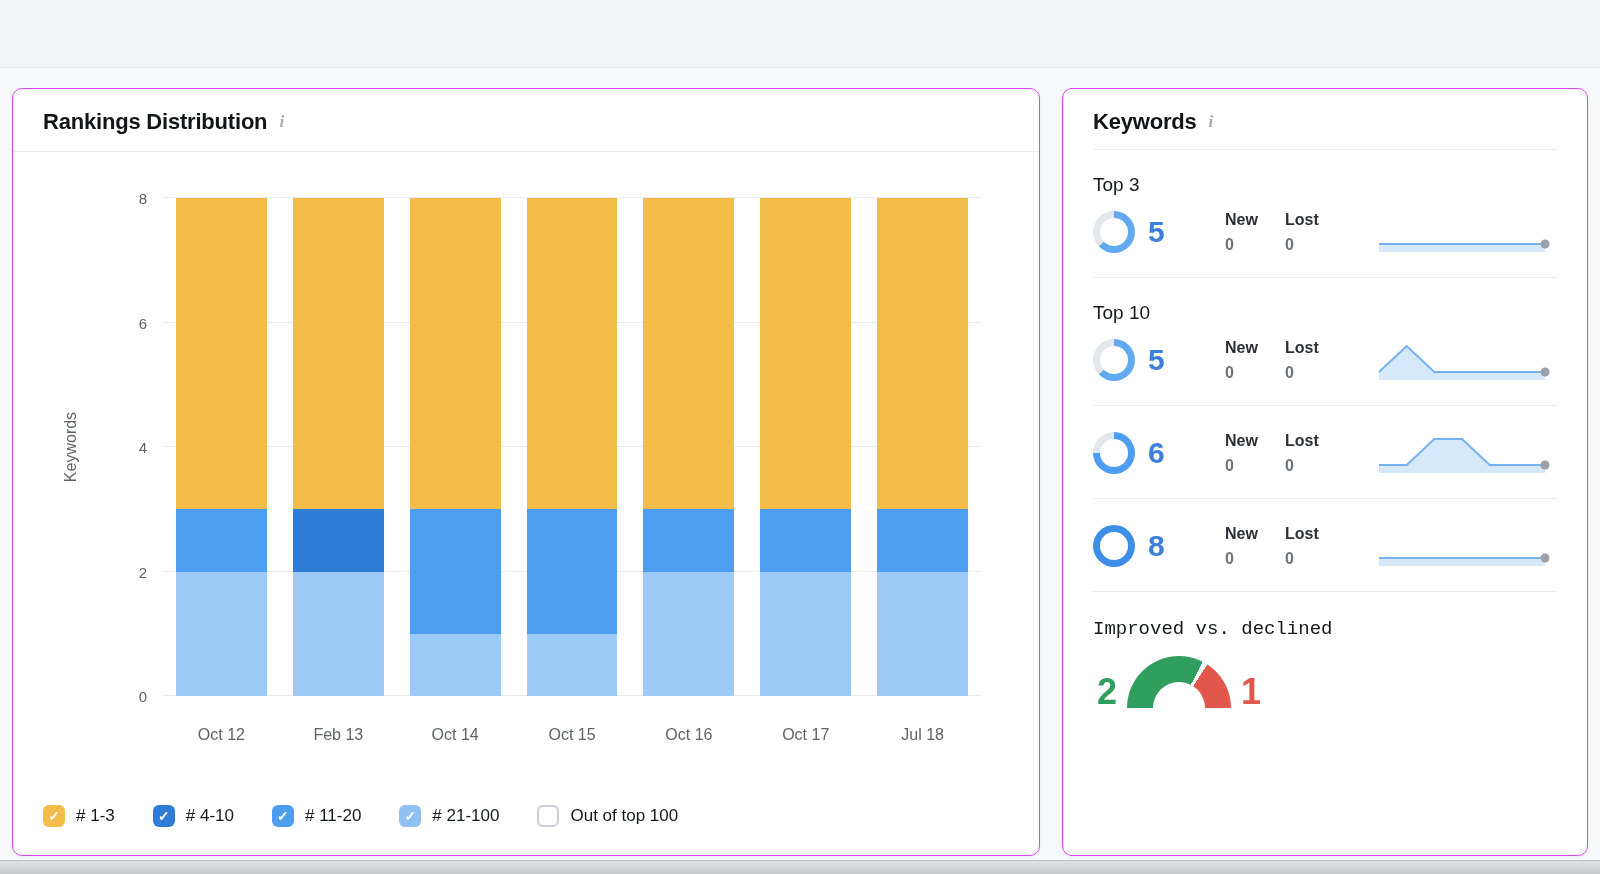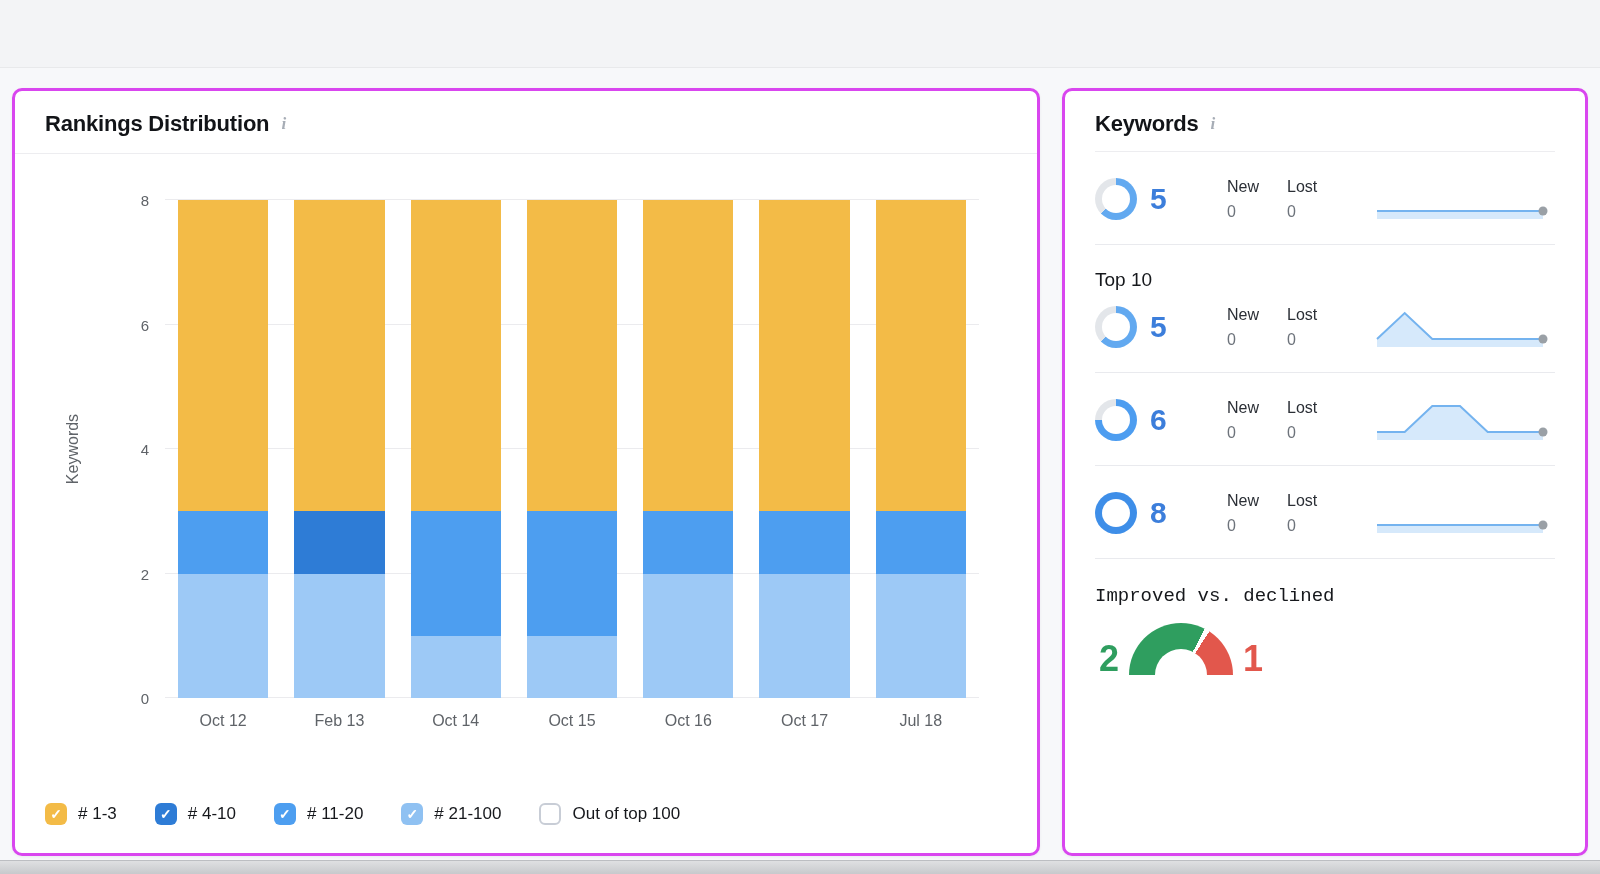--- a/index.html
+++ b/index.html
@@ -28,21 +28,21 @@
   .date-btn {
     display:flex; align-items:center; gap:12px; height:46px; padding:0 18px;
     background:#fff; border:1px solid #d3d6db; border-radius:8px;
     font-family:inherit; font-size:18px; color:#101215; cursor:pointer;
     box-shadow:0 1px 1px rgba(0,0,0,.03);
   }
   .cal-icon { display:grid; place-items:center; }
   
   .content { display:flex; gap:22px; padding:20px 12px; align-items:stretch; }
   .card {
-    background:#fff; border:3px solid #d946ef; border-radius:10px;
+    background:#fff; border:1px solid #d946ef; border-radius:10px;
     box-shadow:0 1px 3px rgba(25,30,50,.06);
   }
   .rankings-card { width:1028px; height:768px; display:flex; flex-direction:column; }
   .keywords-card { flex:1; height:768px; padding:0 30px; display:flex; flex-direction:column; }
   .card-header {
     display:flex; align-items:center; gap:10px; padding:20px 30px 16px;
     border-bottom:1px solid #ededf0;
   }
   .keywords-card .card-header { padding:20px 0 14px; }
   .card-title { font-size:22px; font-weight:700; color:#121418; letter-spacing:-.2px; }
@@ -59,42 +59,42 @@
   .plot { position:relative; height:498px; }
   .gridline { position:absolute; left:0; right:0; border-top:1px solid #ebebee; }
   .ytick {
     position:absolute; right:100%; margin-right:16px; transform:translateY(50%);
     color:#5f6368; font-size:15px;
   }
   .bars { position:absolute; inset:0; display:flex; }
   .bar-col { flex:1; margin:0 13px; display:flex; flex-direction:column-reverse; }
   .bar-seg { width:100%; }
   .xlabels { display:flex; margin-top:14px; }
-  .xlabel { flex:1; text-align:center; margin:0 13px; color:#5f6368; font-size:16px; }
+  .xlabel { flex:1; text-align:center; margin:16px 13px; color:#5f6368; font-size:16px; }
   
   .legend {
     display:flex; align-items:center; gap:38px; padding:0 30px;
     margin-top:auto; margin-bottom:28px;
   }
   .legend-item { display:flex; align-items:center; gap:11px; cursor:pointer; }
   .checkbox {
     width:22px; height:22px; border-radius:6px; display:grid; place-items:center;
     color:#fff; font-size:14px; font-weight:bold; line-height:1;
   }
   .checkbox.unchecked { background:#fff; border:2px solid #c8cdd6; }
   .legend-label { font-size:17px; color:#16181c; }
   
   .kw-row { padding:24px 0 22px; border-bottom:1px solid #e9eaee; }
   .kw-title { font-size:19px; color:#16181c; margin-bottom:13px; }
   .kw-body { display:flex; align-items:center; }
   .donut-wrap { display:flex; align-items:center; gap:13px; width:132px; }
   .donut { width:42px; height:42px; border-radius:50%; position:relative; flex:none; }
   .hole { position:absolute; inset:7px; background:#fff; border-radius:50%; }
   .big-num { font-size:30px; font-weight:700; color:#3c7edb; line-height:1; }
-  .stat { width:60px; }
+  .stat { width:60px;font-weight:bold; }
   .stat-label { font-size:16px; color:#2b2f36; margin-bottom:7px; }
   .stat-value { font-size:16px; color:#6d737b; }
   .spark { margin-left:auto; display:block; }
   
   .gauge-section { padding-top:26px; }
   .gauge-label { font-size:19px; color:#16181c; margin-bottom:16px;font-family:Liberation Mono, monospace; }
   .gauge-row { display:flex; align-items:flex-end; gap:10px; padding-left:4px; }
   .g-num { font-size:36px; font-weight:700; line-height:.85; }
   .gauge { width:104px; height:52px; position:relative; overflow:hidden; }
   .gauge-arc { position:absolute; left:0; top:0; width:104px; height:104px; border-radius:50%; }
@@ -203,20 +203,21 @@
       </div>
   </div>
 
   <div class="card keywords-card">
     <div class="card-header">
       <div class="card-title">Keywords</div>
       <span class="info-i">i</span>
     </div>
     <div id="kw-rows">
         <div class="kw-row">
+          <div class="kw-title">Top 3</div>
           <div class="kw-body">
             <div class="donut-wrap">
               <div class="donut" style="background: conic-gradient(rgb(98, 169, 240) 0deg, rgb(98, 169, 240) 62.5%, rgb(227, 230, 234) 62.5%, rgb(227, 230, 234) 100%);">
                 <div class="hole"></div>
               </div>
               <div class="big-num">5</div>
             </div>
             <div class="stat">
               <div class="stat-label">New</div>
               <div class="stat-value">0</div>

